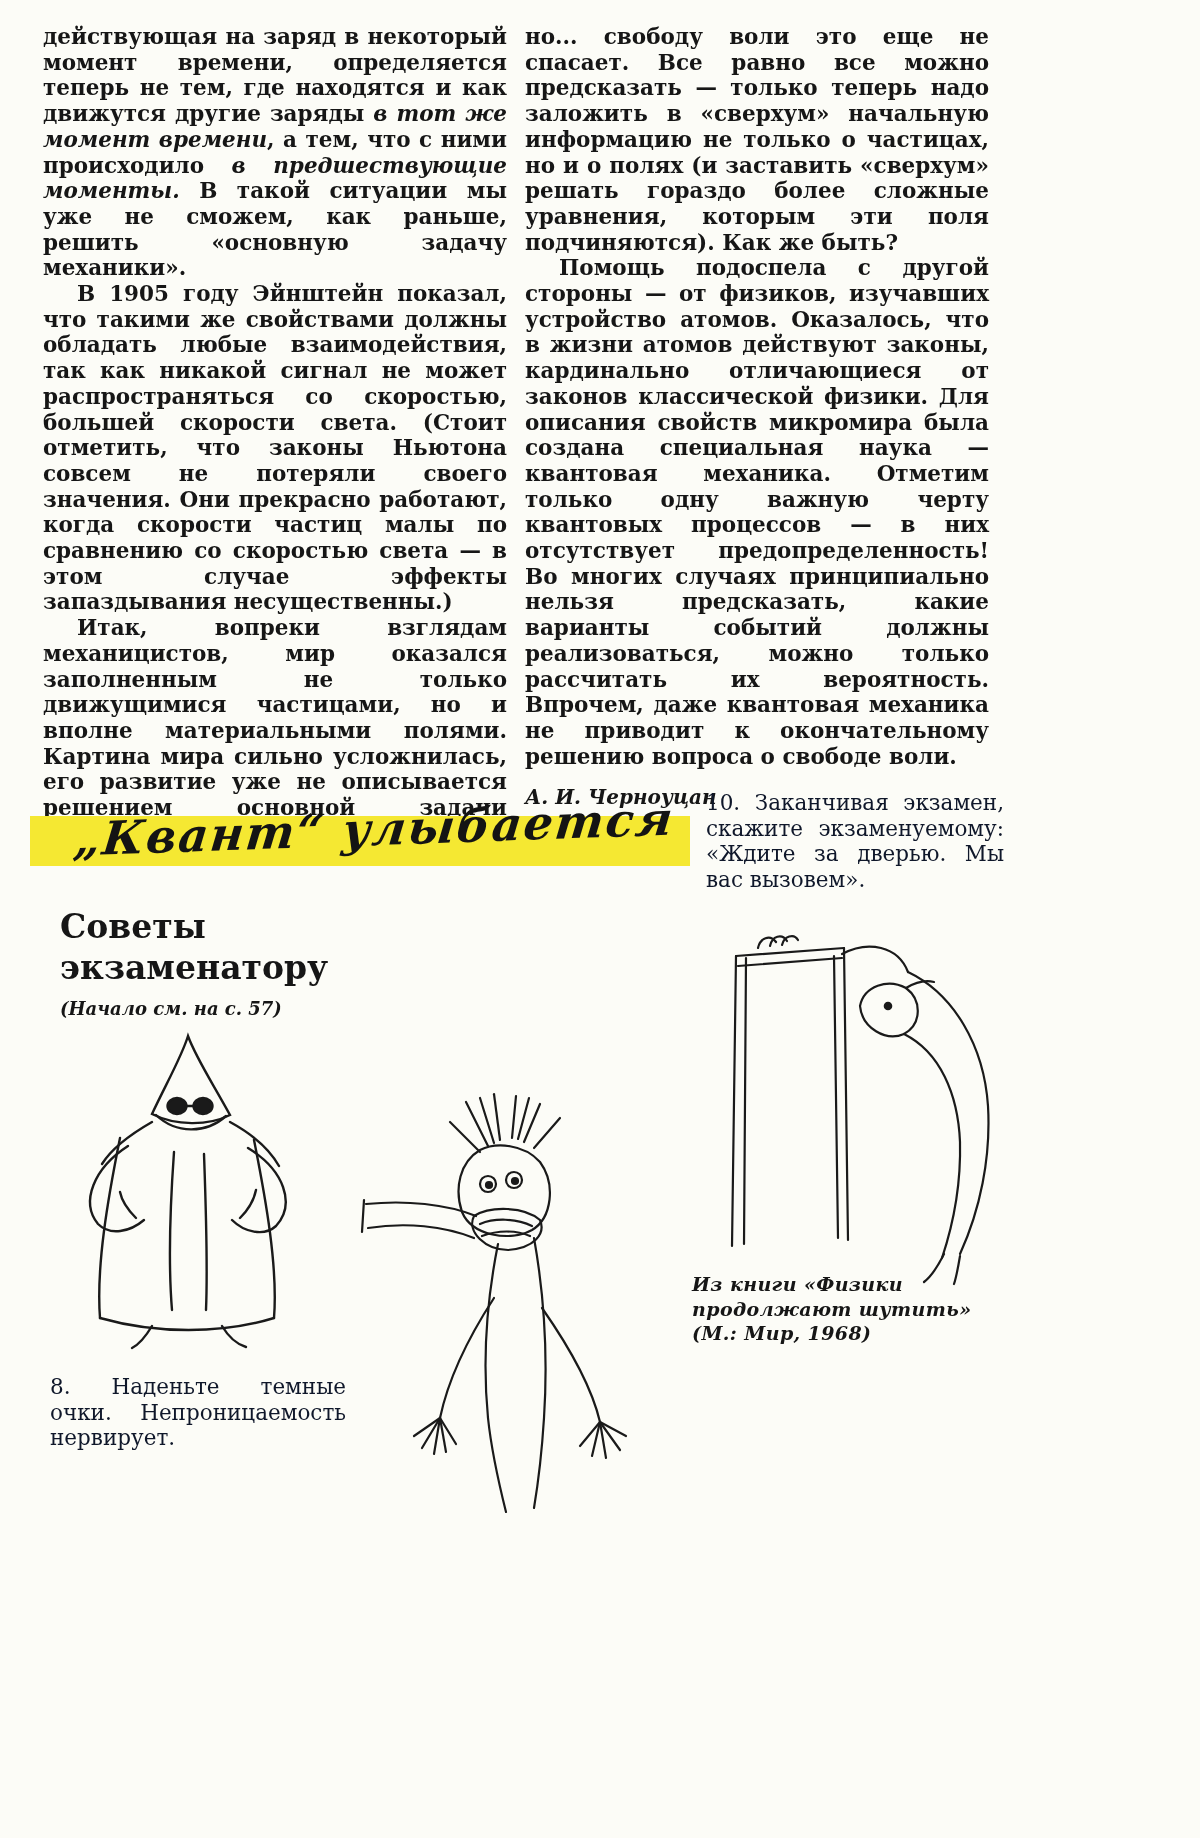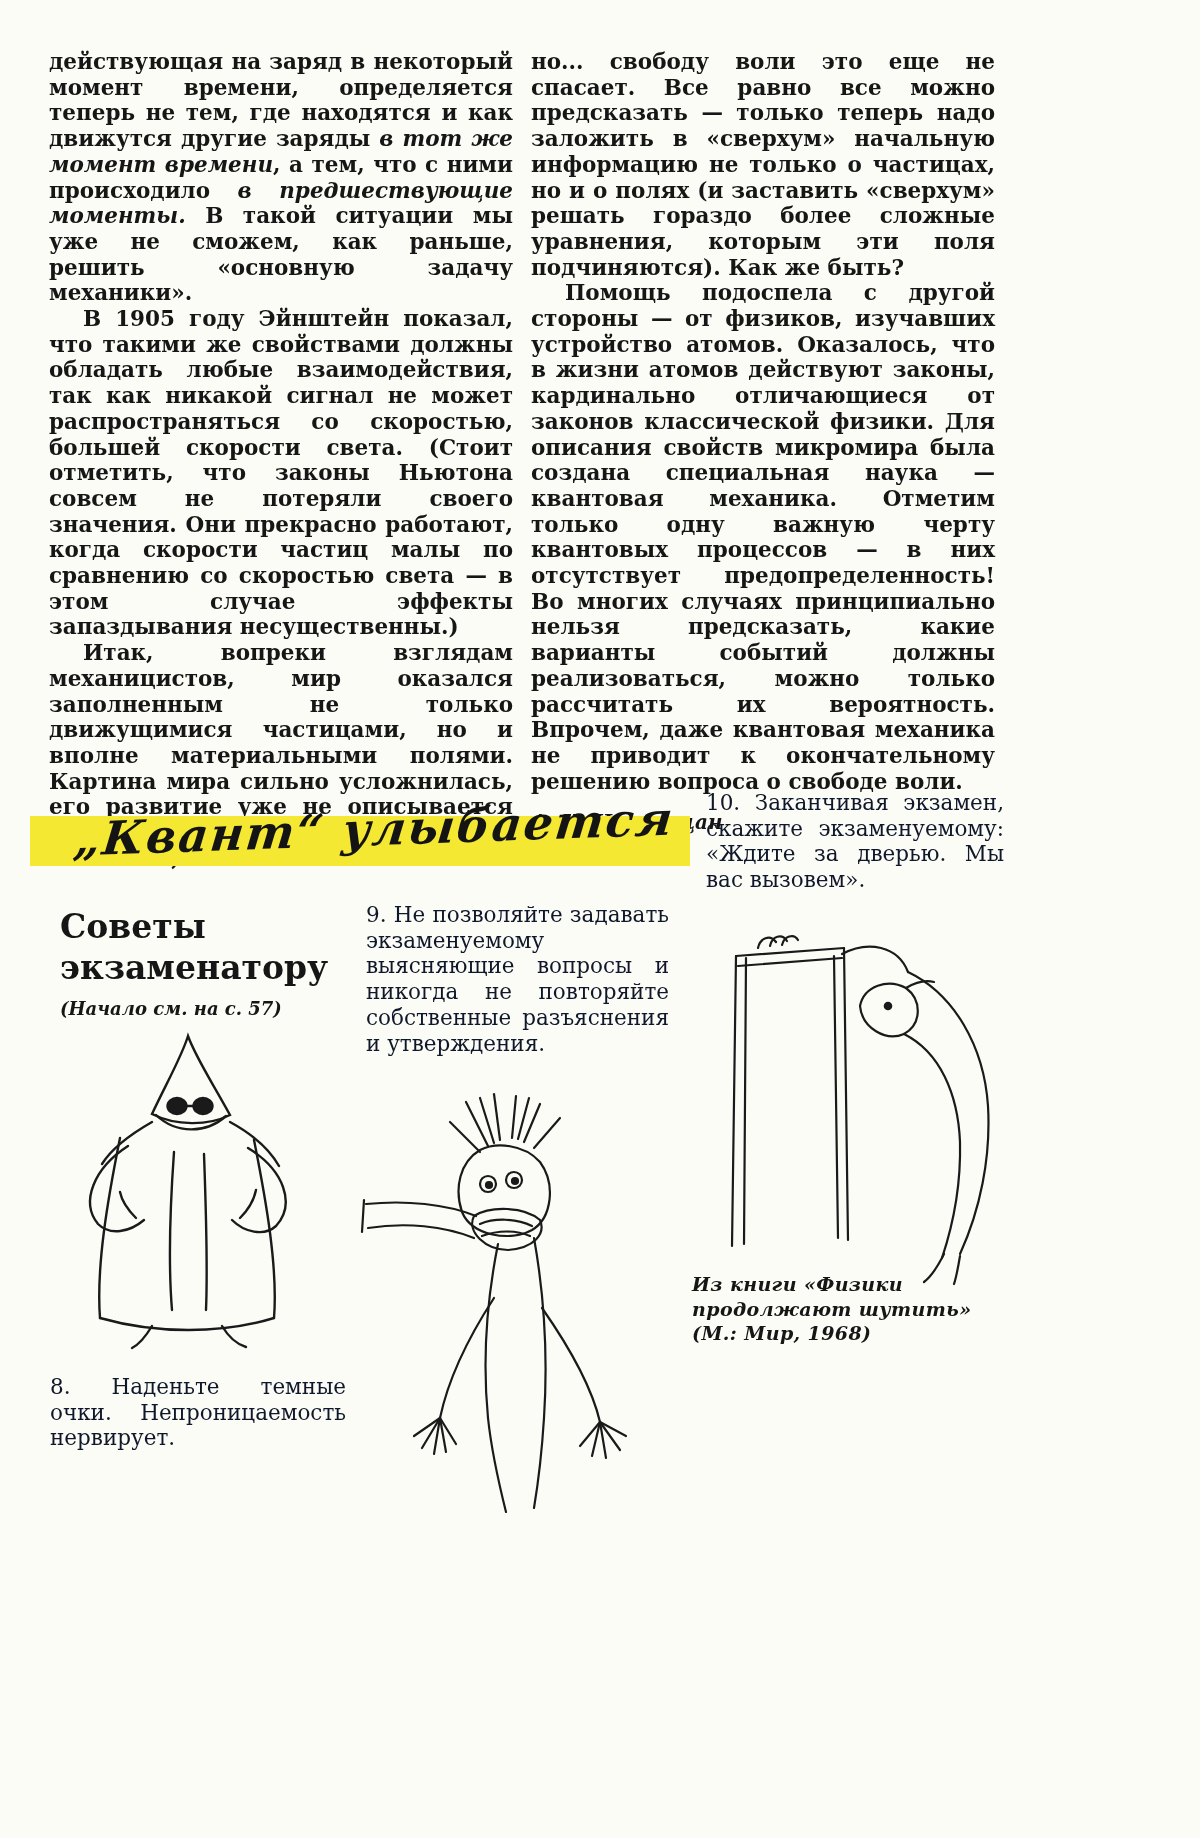--- a/index.html
+++ b/index.html
@@ -10,23 +10,23 @@
     font-family: "DejaVu Serif", "Liberation Serif", serif;
   }
   .page {
     position: relative;
     width: 1200px; height: 1838px;
     background: #fcfcf7;
     color: #161616;
     overflow: hidden;
   }
   .columns {
-    position: absolute; top: 24px; left: 49px;
+    position: absolute; top: 24px; left: 43px;
     width: 960px;
-    display: flex; gap: 18px; margin-top: 25px;
+    display: flex; gap: 18px;
   }
   .col { width: 464px; }
   .para {
     font-size: 21.5px;
     line-height: 25.7px;
     text-align: justify;
     font-weight: 600;
   }
   .para.indent { text-indent: 34px; }
   .em { font-style: italic; }
@@ -116,21 +116,20 @@
 
   <div class="banner">
     <div class="banner-script">„Квант“ улыбается</div>
   </div>
 
   <div class="tip tip10">10. Заканчивая экзамен, скажите экзаменуемому: «Ждите за дверью. Мы вас вызовем».</div>
 
   <h2 class="section-heading">Советы экзаменатору</h2>
   <div class="section-note">(Начало см. на с. 57)</div>
 
-  <div class="tip tip9">9. Не позволяйте задавать экзаменуемому выясняющие вопросы и никогда не повторяйте собственные разъяснения и утверждения.</div>
 
   <svg class="cartoon cartoon1" viewBox="0 0 300 330">
     <g stroke="#1a1a1a" stroke-width="2.4" fill="none" stroke-linecap="round">
       <path d="M152,14 C146,34 130,62 116,92 C140,104 172,104 194,93 C176,60 160,36 152,14 Z"></path>
       <path d="M120,93 C140,112 170,112 190,94"></path>
       <ellipse cx="141" cy="84" rx="9.5" ry="8" fill="#1a1a1a"></ellipse>
       <ellipse cx="167" cy="84" rx="9.5" ry="8" fill="#1a1a1a"></ellipse>
       <path d="M150,84 L158,84"></path>
       <path d="M116,100 C95,112 76,126 66,142"></path>
       <path d="M194,100 C216,112 234,128 243,144"></path>

